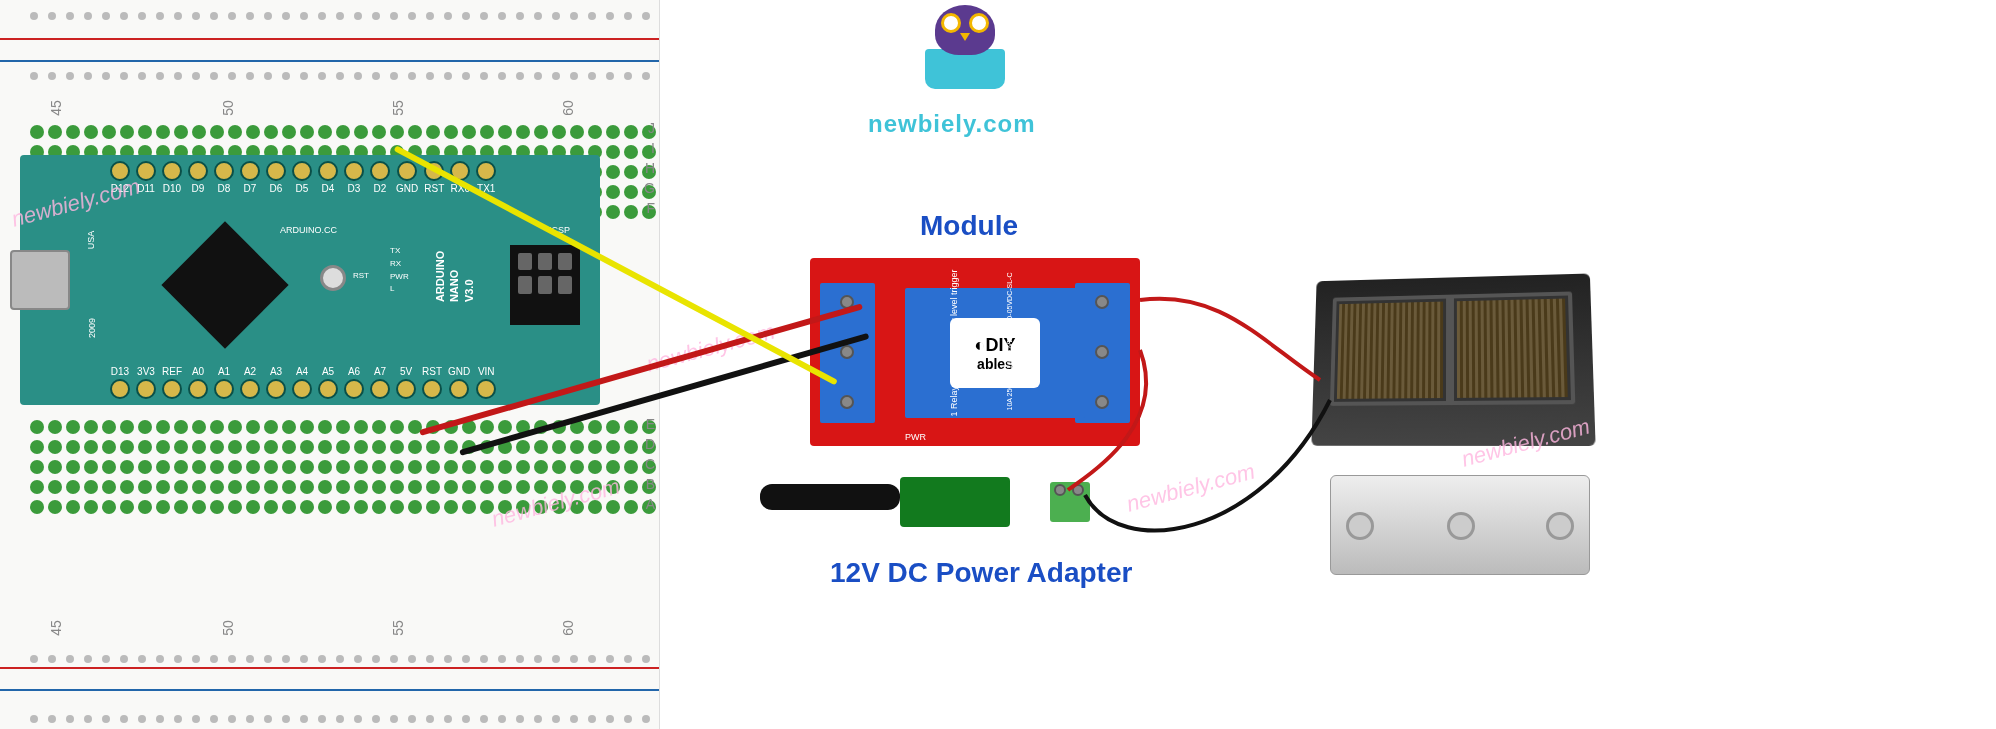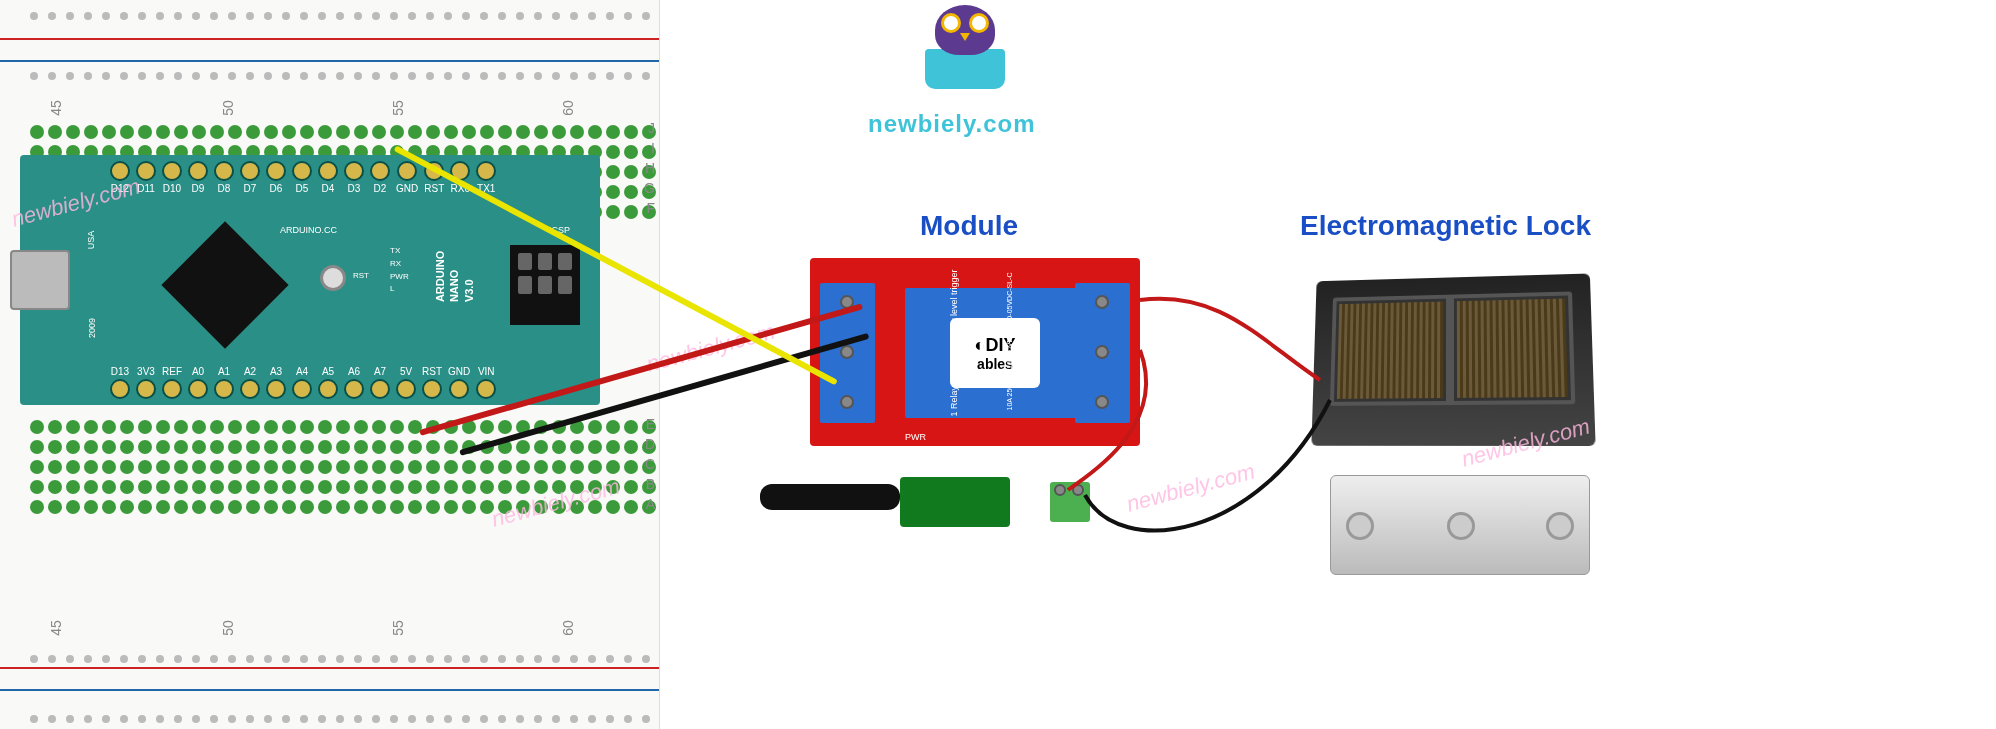--- a/index.html
+++ b/index.html
@@ -761,21 +761,21 @@
     <div class="owl-body">
       <div class="owl-eye l"></div>
         <div class="owl-eye r"></div>
       <div class="owl-beak"></div>
     </div>
     <div class="owl-laptop"></div>
   </div>
   <div class="brand" style="left:868px; top:110px;">newbiely.com</div>
 
   <div class="lbl lbl-blue" style="left:920px; top:210px;">Module</div>
-  <div class="lbl lbl-blue" style="left:1300px; top:210px;">Electromagnetic Lock</div>
+  <div class="lbl lbl-blue" style="left:830px; top:557px;">12V DC Power Adapter</div>
 
   <div class="relay">
     <div class="relay-blue-block relay-term-left">
       <div class="relay-screw" style="left:20px; top:12px;"></div>
       <div class="relay-screw" style="left:20px; top:62px;"></div>
       <div class="relay-screw" style="left:20px; top:112px;"></div>
     </div>
     <div class="relay-blue-block relay-term-right">
       <div class="relay-screw" style="left:20px; top:12px;"></div>
       <div class="relay-screw" style="left:20px; top:62px;"></div>

